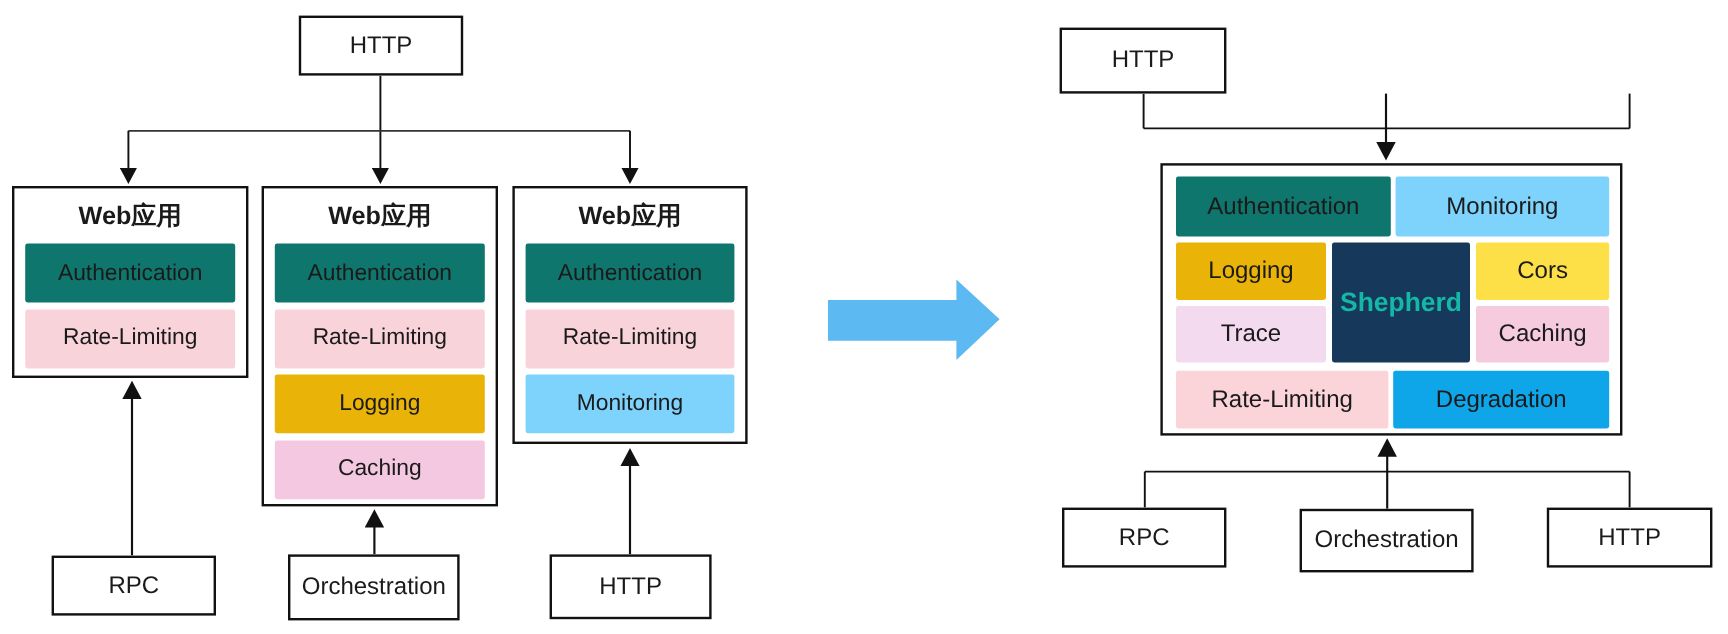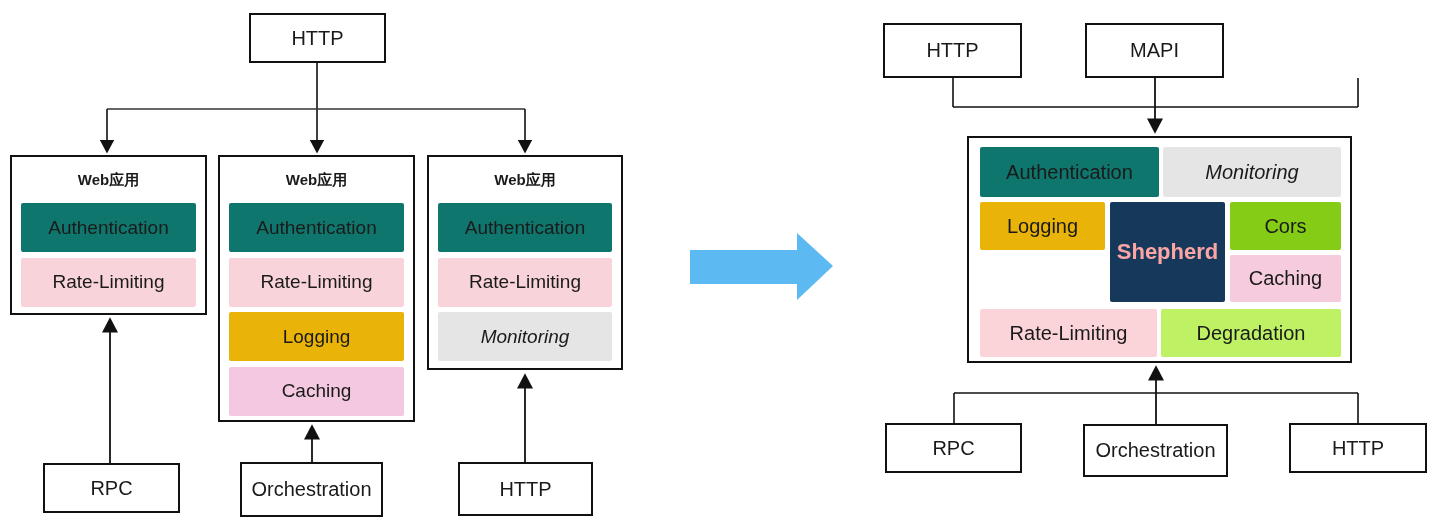--- a/index.html
+++ b/index.html
@@ -13,48 +13,48 @@
     display:flex;align-items:center;justify-content:center;
     font-size:20px;z-index:2;box-sizing:border-box;
   }
   .appbox{
     position:absolute;background:#ffffff;border:2.5px solid #111111;
     box-sizing:border-box;z-index:2;display:flex;flex-direction:column;
     padding:0 9px 8px 9px;
   }
   .app-title{
     height:46px;flex:none;display:flex;align-items:center;justify-content:center;
-    font-weight:bold;font-size:15px;
+    font-weight:bold;font-size:21px;
   }
   .chip{
     flex:none;height:49px;margin-top:0;display:flex;align-items:center;justify-content:center;
     font-size:19px;border-radius:2px;
   }
   .chip + .chip{margin-top:5.5px;}
   .shepherd-container{
     position:absolute;left:967px;top:136px;width:385px;height:227px;
     background:#ffffff;border:2.5px solid #111111;box-sizing:border-box;z-index:2;
   }
   .cell{
     position:absolute;display:flex;align-items:center;justify-content:center;
     font-size:20px;border-radius:2px;box-sizing:border-box;
   }
   .core-cell{font-size:22px;font-weight:bold;}
   
   .c-peach{background:#0f766e;}
   .c-pink{background:#F9D3DA;}
   .c-blue{background:#eab308;}
   .c-magenta{background:#F4C8E0;}
-  .c-green{background:#e5e5e5;font-style:italic;}
-  .c-lavender{background:#84cc16;}
+  .c-green{background:#7dd3fc;}
+  .c-lavender{background:#fde047;}
   .c-pinklav{background:#F4DAEE;}
   .c-rose{background:#F6CBDE;}
   .c-salmon{background:#FAD4D8;}
-  .c-peachlight{background:#bef264;}
-  .c-navy{background:#16395B;color:#fca5a5;}
+  .c-peachlight{background:#0ea5e9;}
+  .c-navy{background:#16395B;color:#14b8a6;}
 </style>
 </head>
 <body>
 
 <div class="canvas">
 
   <svg class="connectors" viewBox="0 0 1440 528" xmlns="http://www.w3.org/2000/svg">
     <defs>
       <marker id="ah" markerWidth="9" markerHeight="9" refX="7" refY="4.5" orient="auto">
         <path d="M0,0 L8.5,4.5 L0,9 z" fill="#111111"></path>
@@ -112,29 +112,27 @@
   <div class="node" style="left:240px;top:462px;width:143px;height:55px;">
     <span>Orchestration</span>
   </div>
   <div class="node" style="left:458px;top:462px;width:135px;height:54px;">
     <span>HTTP</span>
   </div>
 
   <div class="node" style="left:883px;top:23px;width:139px;height:55px;">
     <span>HTTP</span>
   </div>
-  <div class="node" style="left:1085px;top:23px;width:139px;height:55px;">
-    <span>MAPI</span>
-  </div>
 
   <div class="shepherd-container">
     <div class="cell c-peach" style="left:11px;top:9px;width:179px;height:50px;">Authentication</div>
     <div class="cell c-green" style="left:194px;top:9px;width:178px;height:50px;">Monitoring</div>
 
     <div class="cell c-blue" style="left:11px;top:64px;width:125px;height:48px;">Logging</div>
+    <div class="cell c-pinklav" style="left:11px;top:117px;width:125px;height:47px;">Trace</div>
 
     <div class="cell c-navy core-cell" style="left:141px;top:64px;width:115px;height:100px;">Shepherd</div>
 
     <div class="cell c-lavender" style="left:261px;top:64px;width:111px;height:48px;">Cors</div>
     <div class="cell c-rose" style="left:261px;top:117px;width:111px;height:47px;">Caching</div>
 
     <div class="cell c-salmon" style="left:11px;top:171px;width:177px;height:48px;">Rate-Limiting</div>
     <div class="cell c-peachlight" style="left:192px;top:171px;width:180px;height:48px;">Degradation</div>
   </div>
 

